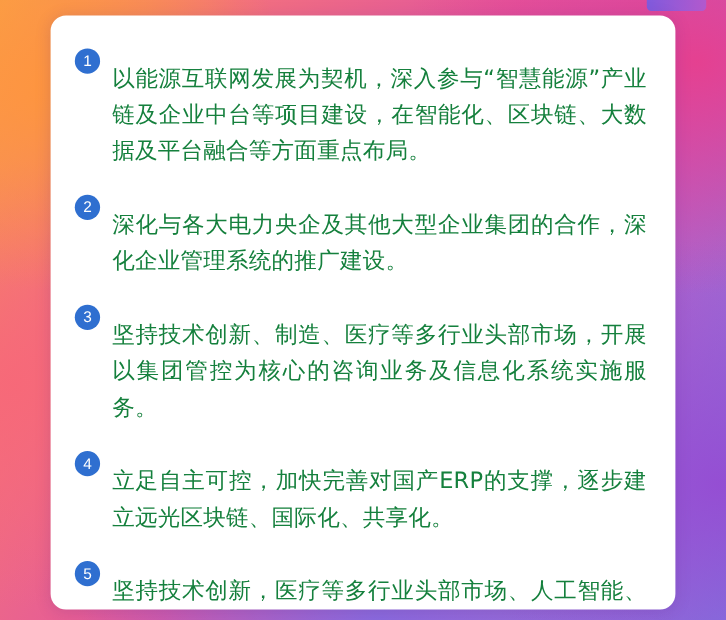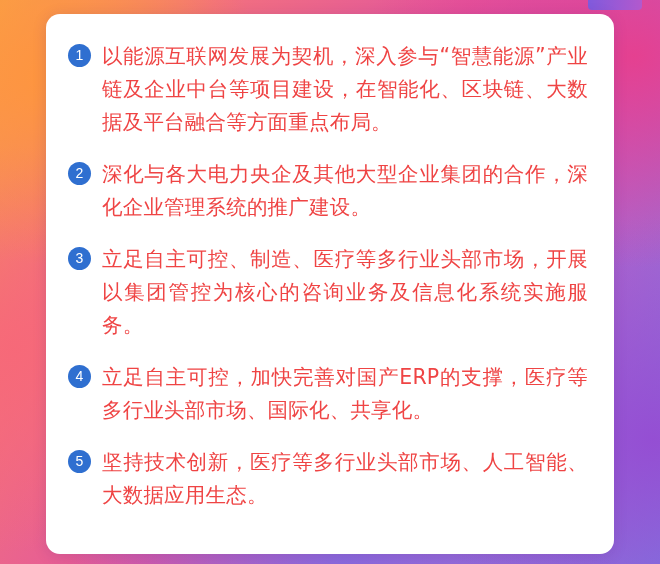--- a/index.html
+++ b/index.html
@@ -72,26 +72,27 @@
     line-height: 23px;
     text-align: center;
     font-family: "Liberation Sans", sans-serif;
     margin-top: 4px;
     margin-right: 11px;
     user-select: none;
   }
 
   .text {
     flex: 1 1 auto;
-    color: #ef4444;
+    color: #15803d;
     font-size: 20.5px;
     line-height: 33px;
     letter-spacing: 0.2px;
     font-family: "DejaVu Sans", "Liberation Sans", sans-serif;
     text-align: justify;
+    margin-top: 15px;
   }
 </style>
 </head>
 <body>
 
 <div id="page">
 
   <div id="corner-chip"></div>
 
   <div id="card">
@@ -101,26 +102,26 @@
       <div class="text">以能源互联网发展为契机，深入参与“智慧能源”产业链及企业中台等项目建设，在智能化、区块链、大数据及平台融合等方面重点布局。</div>
     </div>
 
     <div class="item">
       <div class="num">2</div>
       <div class="text">深化与各大电力央企及其他大型企业集团的合作，深化企业管理系统的推广建设。</div>
     </div>
 
     <div class="item">
       <div class="num">3</div>
-      <div class="text">立足自主可控、制造、医疗等多行业头部市场，开展以集团管控为核心的咨询业务及信息化系统实施服务。</div>
+      <div class="text">坚持技术创新、制造、医疗等多行业头部市场，开展以集团管控为核心的咨询业务及信息化系统实施服务。</div>
     </div>
 
     <div class="item">
       <div class="num">4</div>
-      <div class="text">立足自主可控，加快完善对国产ERP的支撑，医疗等多行业头部市场、国际化、共享化。</div>
+      <div class="text">立足自主可控，加快完善对国产ERP的支撑，逐步建立远光区块链、国际化、共享化。</div>
     </div>
 
     <div class="item">
       <div class="num">5</div>
       <div class="text">坚持技术创新，医疗等多行业头部市场、人工智能、大数据应用生态。</div>
     </div>
 
   </div>
 </div>
 

